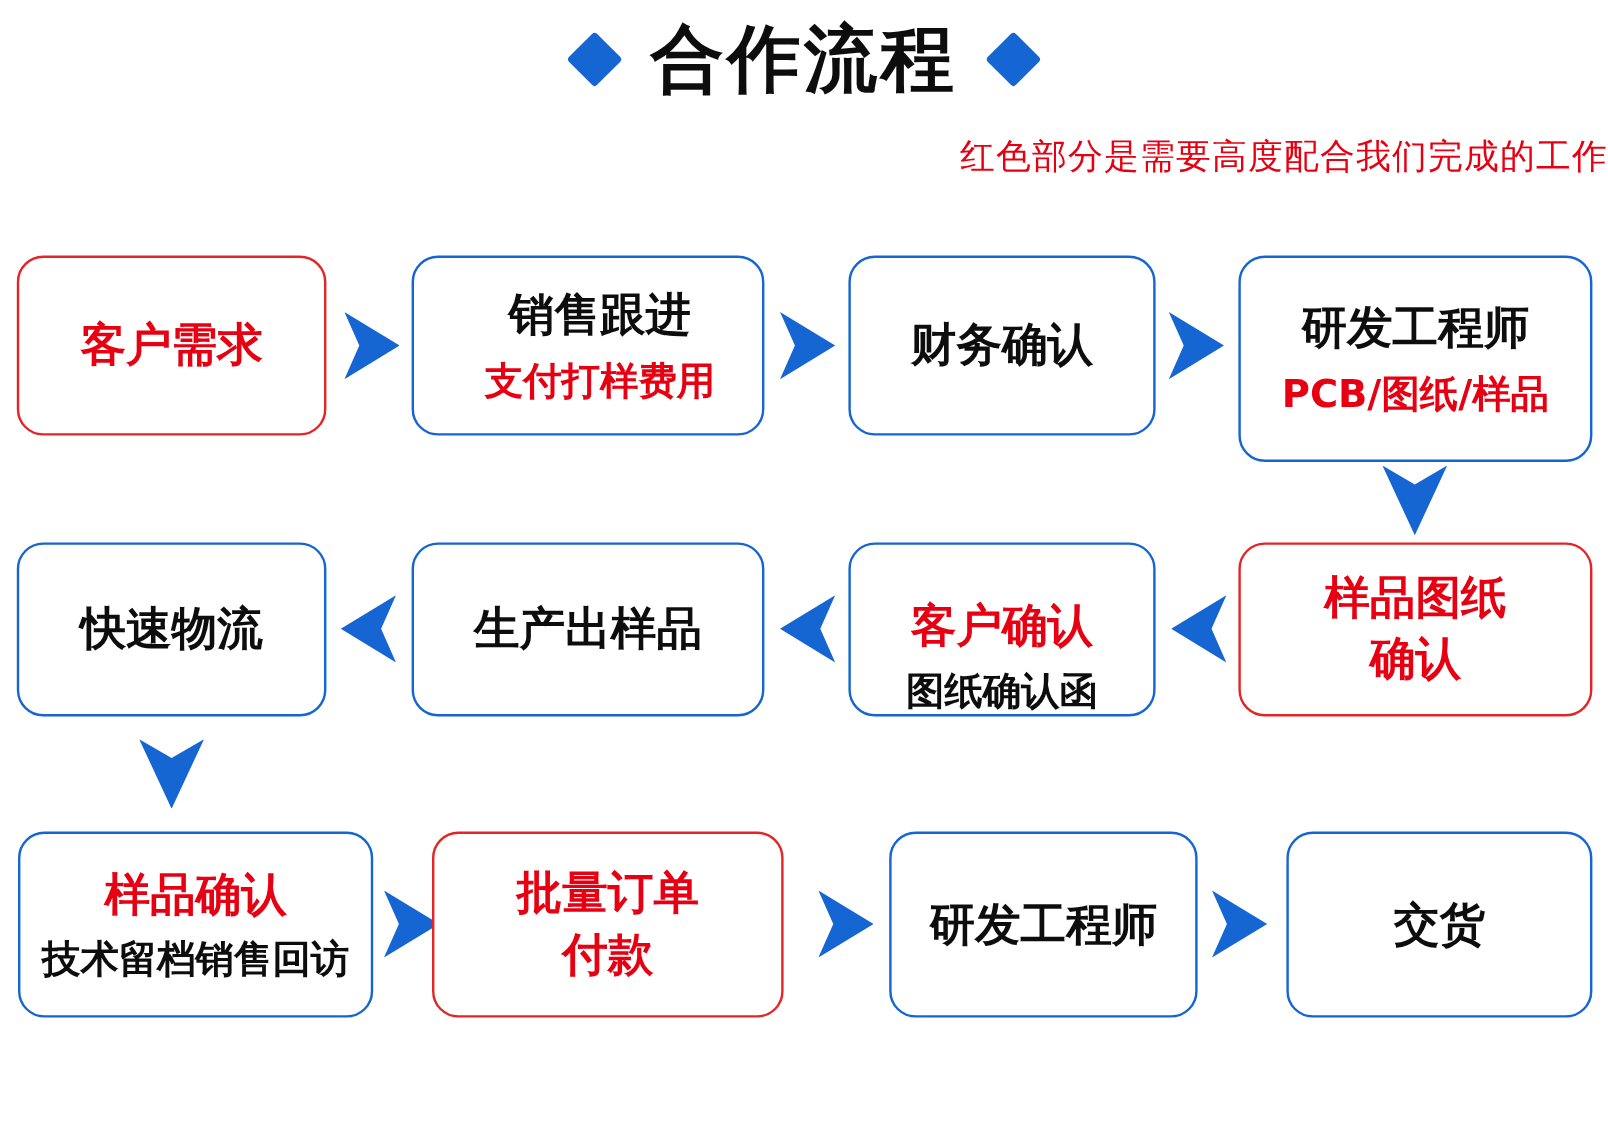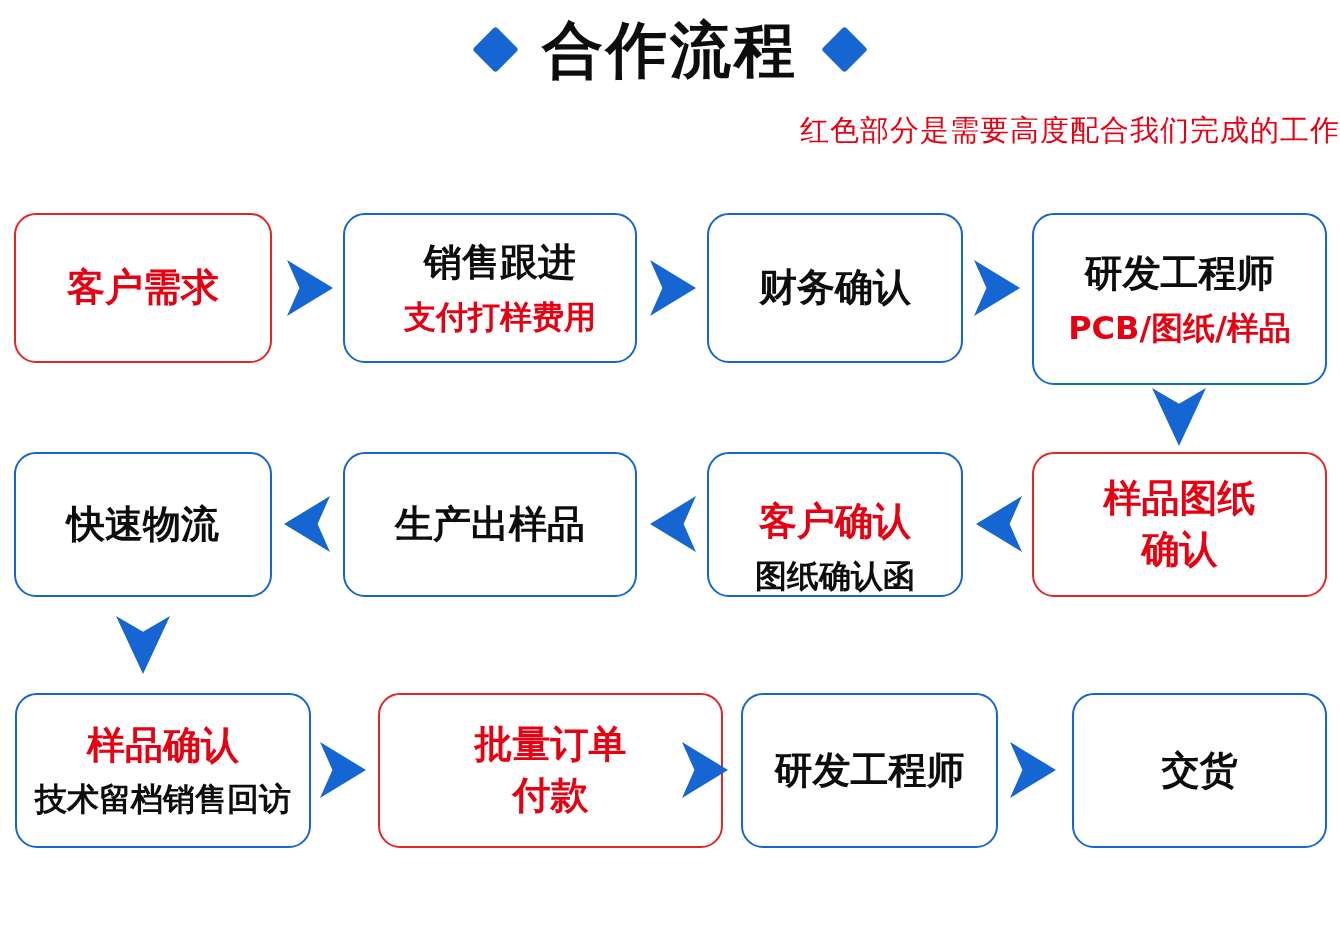--- a/index.html
+++ b/index.html
@@ -60,21 +60,21 @@
   #n-sales-followup  {left:343px; top:213px;width:294px;height:150px;padding-left:20px;}
   #n-finance-confirm {left:707px; top:213px;width:256px;height:150px;}
   #n-rd-engineer     {left:1032px;top:213px;width:295px;height:172px;}
 
   #n-fast-logistics  {left:14px;  top:452px;width:258px;height:145px;}
   #n-produce-sample  {left:343px; top:452px;width:294px;height:145px;}
   #n-customer-confirm{left:707px; top:452px;width:256px;height:145px;justify-content:flex-end;}
   #n-sample-drawing  {left:1032px;top:452px;width:295px;height:145px;}
 
   #n-sample-confirm  {left:15px;  top:693px;width:296px;height:155px;gap:12px;}
-  #n-bulk-order      {left:378px; top:693px;width:345px;height:155px;}
+  #n-bulk-order      {left:360px; top:693px;width:293px;height:155px;}
   #n-bulk-production {left:741px; top:693px;width:257px;height:155px;}
   #n-delivery        {left:1072px;top:693px;width:255px;height:155px;}
 
   
   .arrow{position:absolute;background:var(--blue);}
   .arrow.right{width:46px;height:56px;clip-path:polygon(0 0,100% 50%,0 100%,27% 50%);}
   .arrow.left {width:46px;height:56px;clip-path:polygon(100% 0,0 50%,100% 100%,73% 50%);}
   .arrow.down {width:54px;height:58px;clip-path:polygon(0 0,50% 100%,100% 0,50% 27%);}
 
   #ar-1{left:287px; top:260px;}

